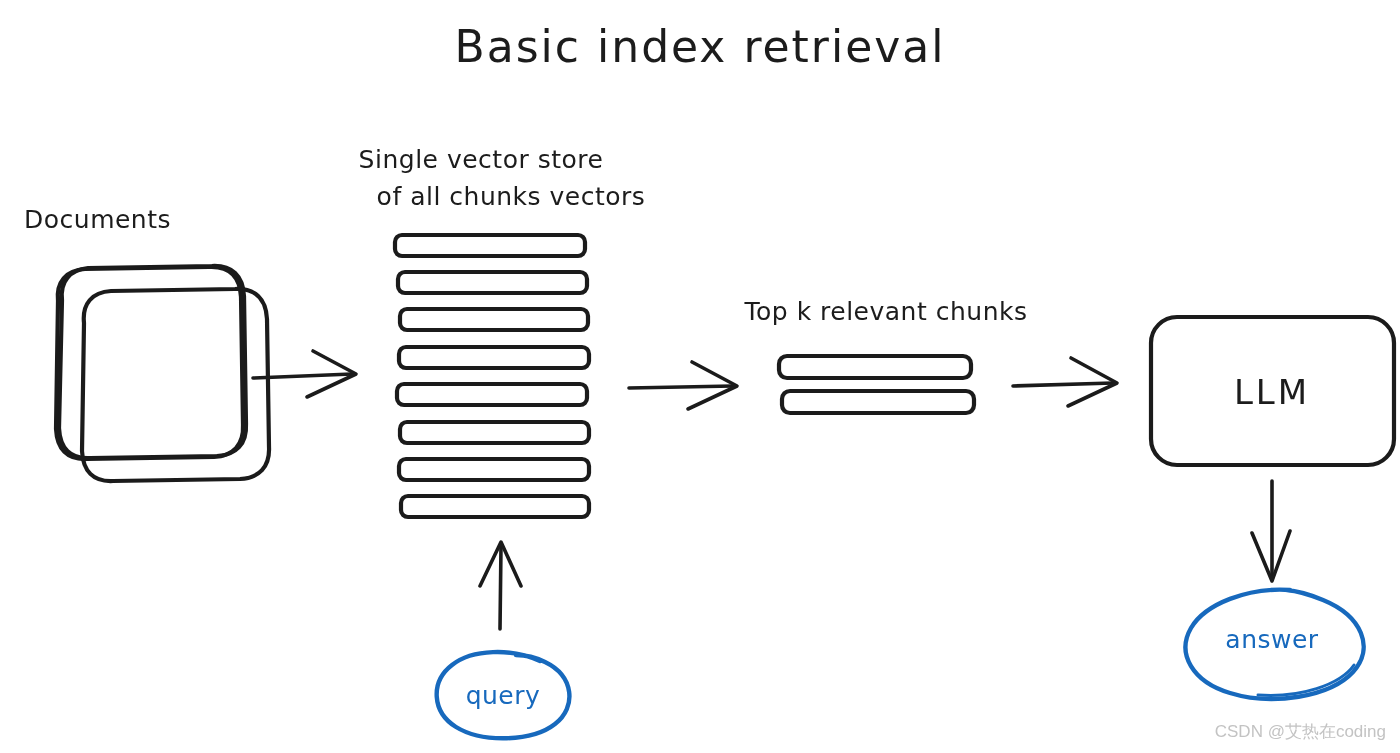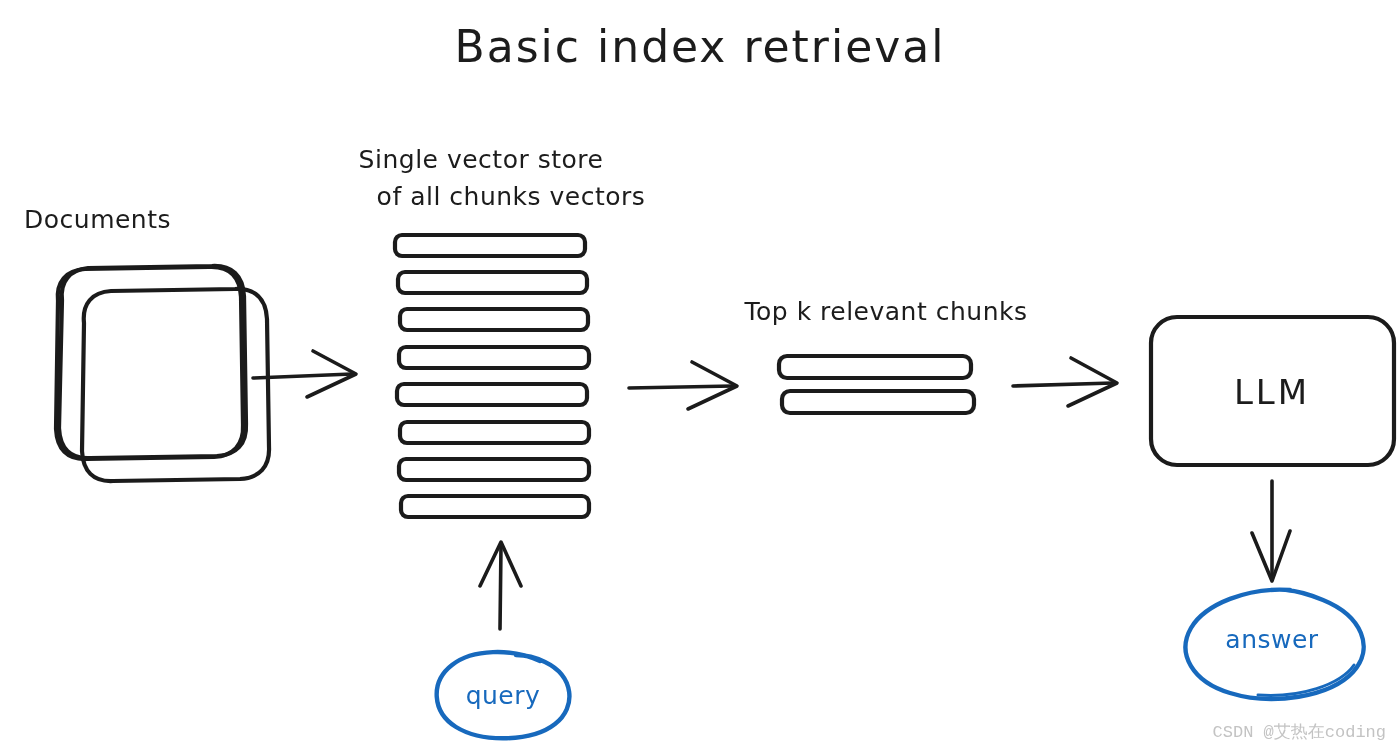--- a/index.html
+++ b/index.html
@@ -53,21 +53,21 @@
     fill: none;
     stroke: #1769bd;
     stroke-width: 4.4;
     stroke-linecap: round;
     stroke-linejoin: round;
   }
   .watermark {
     position: absolute;
     right: 14px;
     bottom: 10px;
-    font-family: Liberation Mono, monospace;
+    font-family: Liberation Sans, sans-serif;
     font-size: 17px;
     color: #c3c3c3;
     white-space: nowrap;
     user-select: none;
   }
 </style>
 </head>
 <body>
 
 <svg id="canvas" viewBox="0 0 1400 753" xmlns="http://www.w3.org/2000/svg">

